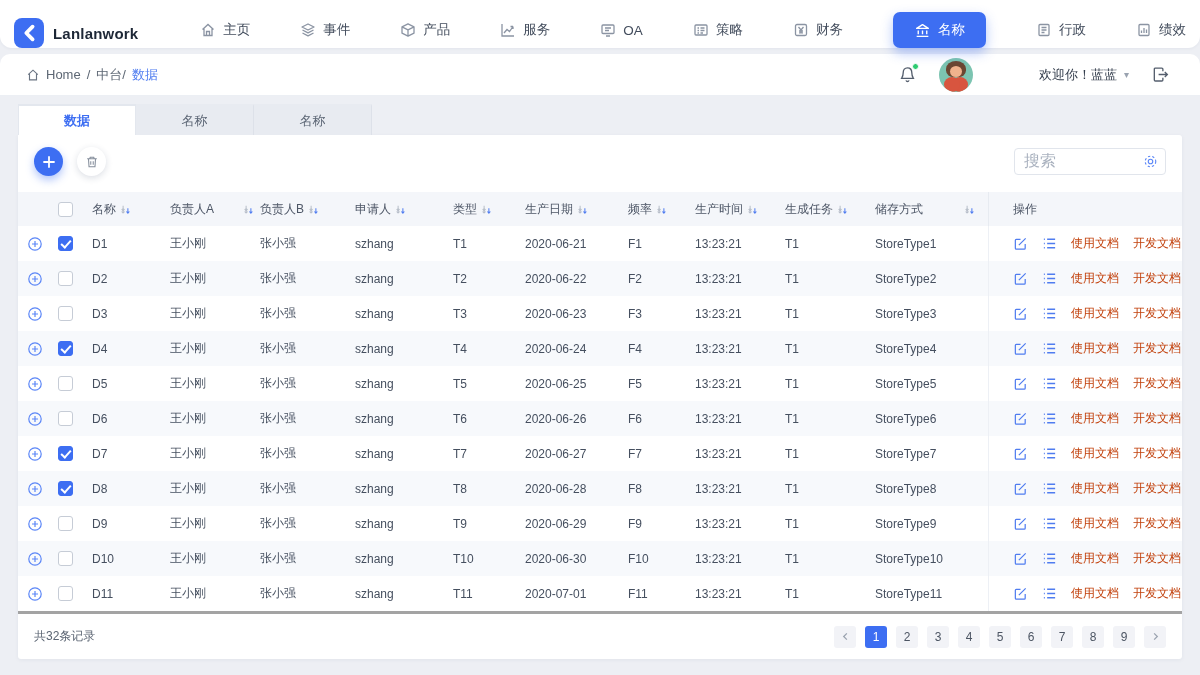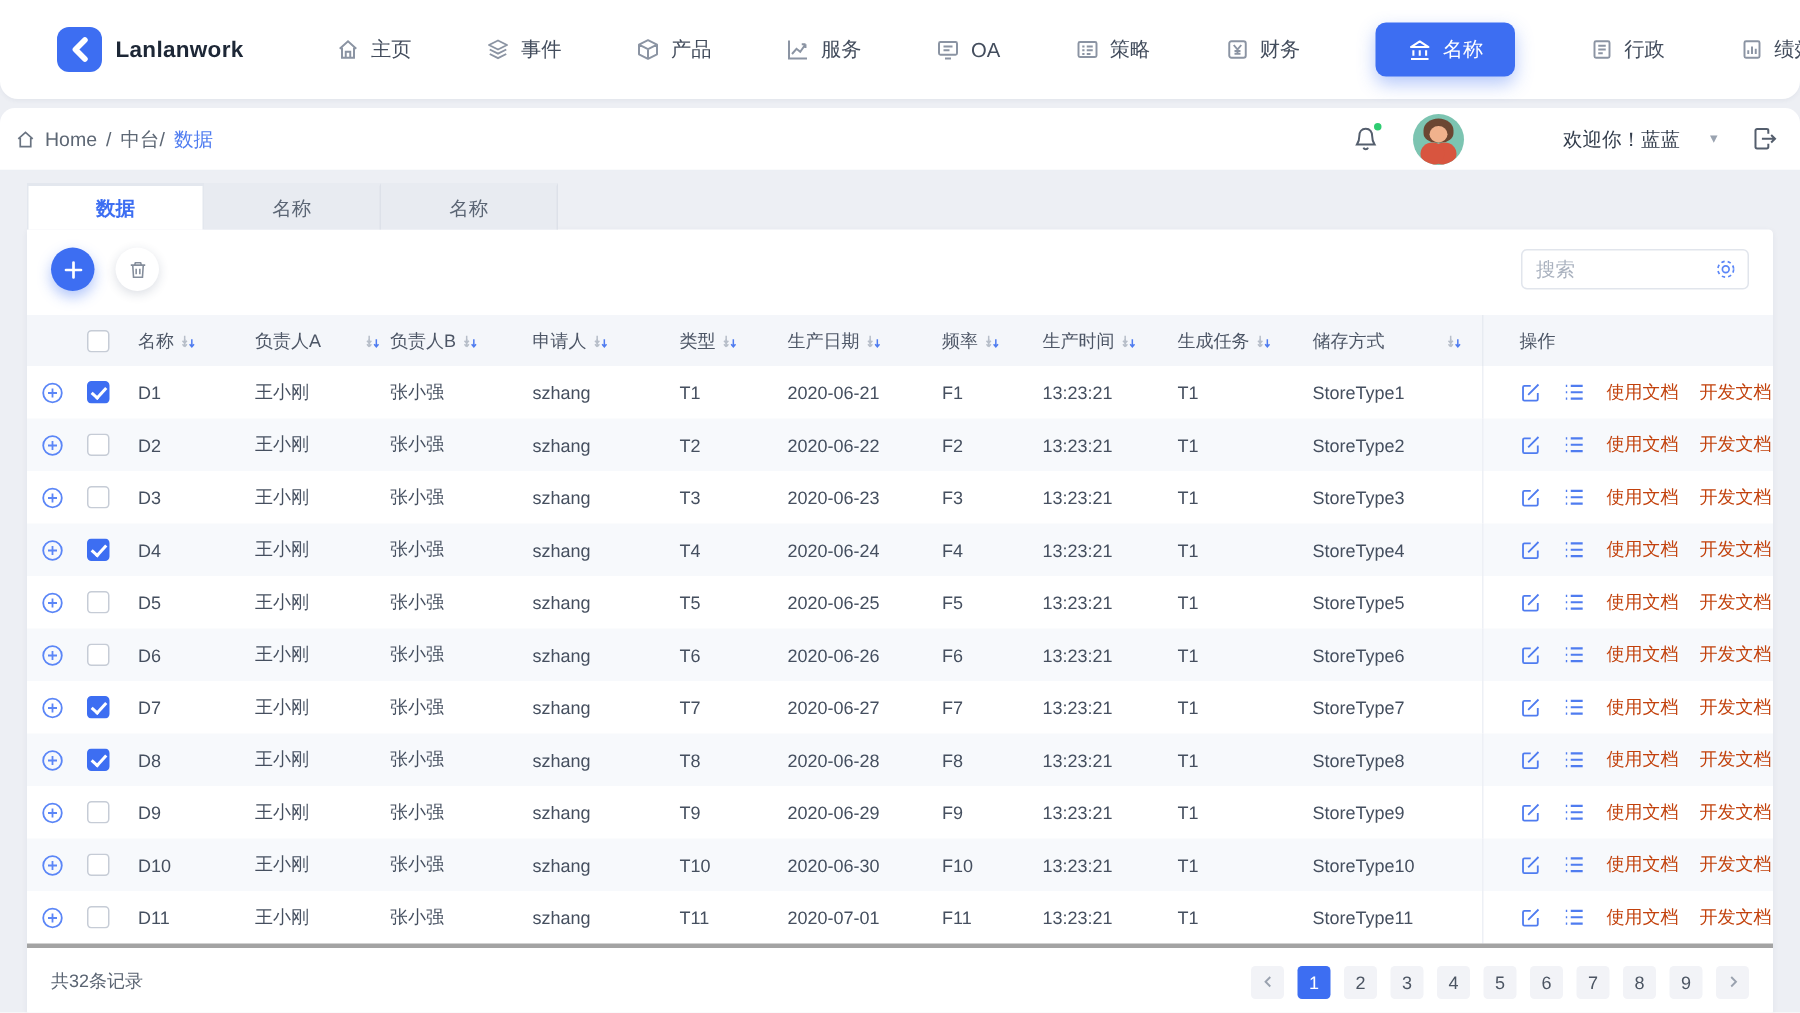--- a/index.html
+++ b/index.html
@@ -7,22 +7,22 @@
   body {
     font-family:"Liberation Sans","DejaVu Sans",sans-serif;
     background:#edeff4;
     color:#3c4656;
     font-size:13px;
   }
   svg { display:block; }
 
   
   .topnav {
-    height:66px; background:#fff; display:flex; align-items:center;
-    padding:0 38px; border-radius:0 0 12px 12px;
+    height:48px; background:#fff; display:flex; align-items:flex-end;
+    padding:0 14px; border-radius:0 0 12px 12px;
     box-shadow:0 1px 3px rgba(30,50,90,.05);
     position:relative; z-index:5;
   }
   .logo { display:flex; align-items:center; gap:9px; }
   .logo-mark {
     width:30px; height:30px; border-radius:8px; background:#3D6EF2;
     display:flex; align-items:center; justify-content:center;
   }
   .logo-name { font-weight:bold; font-size:15px; color:#1d2736; letter-spacing:.2px; }
   .nav-items { display:flex; align-items:center; margin-left:62px; gap:50px; }
@@ -33,21 +33,21 @@
   .nav-item .nicon { color:#8b94a3; }
   .nav-item.active {
     background:#3D6EF2; color:#fff; padding:9px 21px; border-radius:7px;
     box-shadow:0 5px 12px rgba(61,110,242,.38);
   }
   .nav-item.active .nicon { color:#fff; }
 
   
   .crumbbar {
     margin-top:6px; background:#fff; height:42px; display:flex;
-    padding:0 10px; border-radius:10px 10px 0 0;
+    padding:0 26px; border-radius:10px 10px 0 0;
     border-bottom:1px solid #eceff4; position:relative; z-index:4;
   }
   .breadcrumb { display:flex; align-items:center; gap:6px; color:#5d6774; font-size:13px; }
   .breadcrumb .bc-ico { color:#6a7482; }
   .bc-current { color:#4f7cf0; }
   .crumb-right { margin-left:auto; display:flex; align-items:center; gap:18px; }
   .bell { position:relative; color:#545e6d; cursor:pointer; padding:4px; }
   .bell .dot {
     position:absolute; top:2px; right:2px; width:7px; height:7px;
     border-radius:50%; background:#2ecc71; border:1.5px solid #fff;
@@ -58,21 +58,21 @@
   }
   .avatar::before { 
     content:""; position:absolute; left:7px; top:3px; width:20px; height:16px;
     border-radius:50% 50% 40% 40%; background:#6b4632;
   }
   .avatar::after { 
     content:""; position:absolute; left:11px; top:8px; width:12px; height:11px;
     border-radius:50%; background:#f0b28d;
     box-shadow:-4px 13px 0 2px #d8553f, 4px 13px 0 2px #d8553f;
   }
-  .welcome { display:flex; align-items:center; gap:20px; color:#333d4c; cursor:pointer;margin-left:48px; }
+  .welcome { display:flex; align-items:center; gap:7px; color:#333d4c; cursor:pointer;margin-left:48px; }
   .welcome .caret { color:#9aa3b0; font-size:10px; }
   .logout { color:#545e6d; cursor:pointer; padding:4px; }
 
   
   .tabs { display:flex; margin:8px 0 0 18px; position:relative; z-index:3; }
   .tab {
     min-width:118px; text-align:center; padding:6px 20px 5px; font-size:13px;
     background:#e8ebf1; color:#5b6574; border:1px solid #dde1e9; border-bottom:none;
     cursor:pointer; border-top:2px solid transparent;
   }
@@ -98,22 +98,22 @@
     width:29px; height:29px; border-radius:50%; background:#fff; color:#848d9b;
     display:flex; align-items:center; justify-content:center; cursor:pointer;
     border:none; box-shadow:0 2px 7px rgba(30,50,90,.16); margin-left:14px;
   }
   .searchbox {
     margin-left:auto; width:152px; height:27px; border:1px solid #e1e5ec;
     border-radius:4px; display:flex; align-items:center; padding:0 7px 0 9px;
     background:#fff;
   }
   .searchbox input {
-    border:none; outline:none; flex:1; font-size:13px; color:#3c4656;
-    font-family:Liberation Serif, serif; width:100px; background:transparent;
+    border:none; outline:none; flex:1; font-size:16px; color:#3c4656;
+    font-family:Liberation Mono, monospace; width:100px; background:transparent;
   }
   .searchbox input::placeholder { color:#aab2bf; }
   .search-gear { color:#5b86f7; cursor:pointer; }
 
   
   .table { flex:1; display:flex; flex-direction:column; margin-top:6px; }
   .trow { display:flex; align-items:center; height:35px; font-size:12px; color:#454f5f; }
   .trow.alt { background:#f7f9fc; }
   .thead {
     background:#f4f6fa; color:#4d5666; height:34px; font-size:12px;

